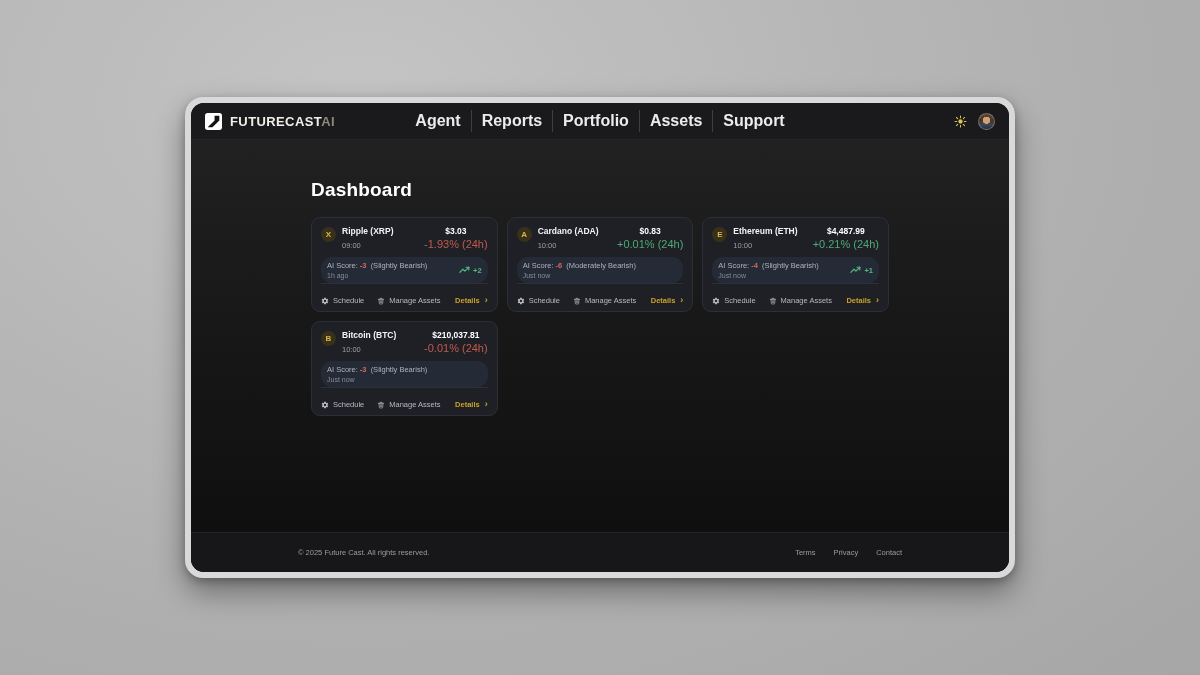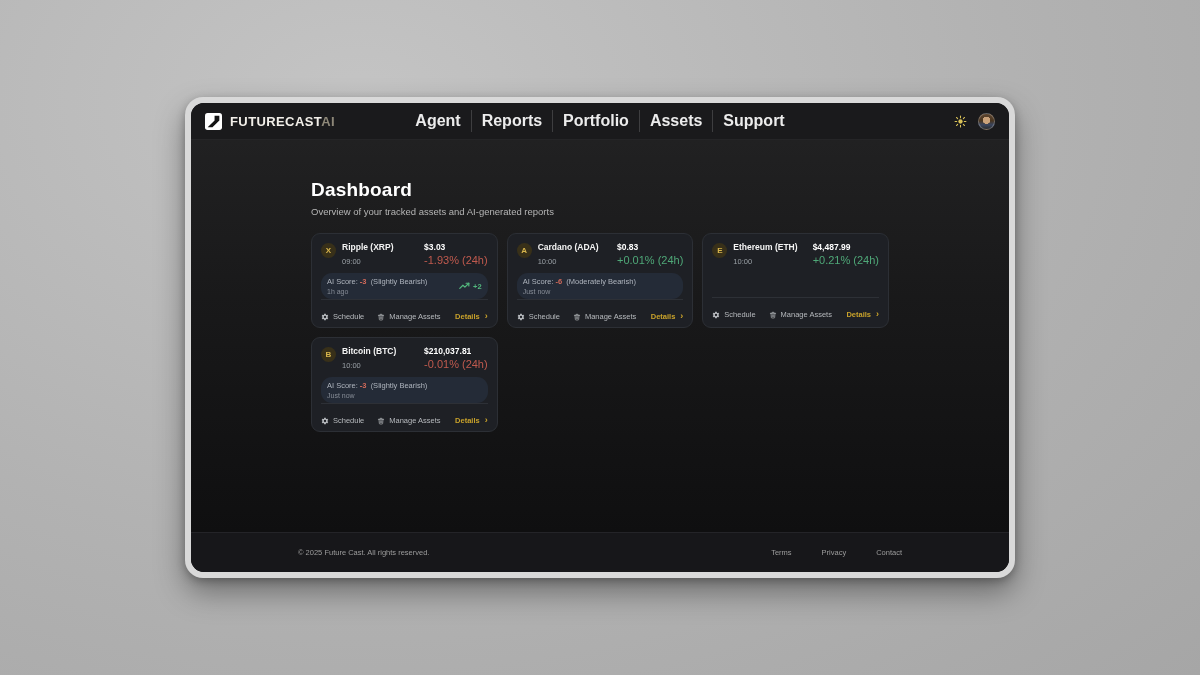--- a/index.html
+++ b/index.html
@@ -62,21 +62,21 @@
     padding: 8px 9px 8px; display: flex; flex-direction: column;
   }
   .card-head { display: flex; align-items: flex-start; }
   .coin {
     width: 15px; height: 15px; border-radius: 50%; background: #383019; color: #d8b64d;
     font-size: 8px; font-weight: 700; display: flex; align-items: center; justify-content: center;
     margin-right: 6px; margin-top: 1px; flex: 0 0 15px;
   }
   .asset-name { font-size: 8.5px; font-weight: 700; color: #f3f3f3; }
   .asset-time { font-size: 7.5px; color: #9aa0a6; margin-top: 5px; }
-  .head-price { margin-left: auto; text-align: left; }
+  .head-price { margin-left: auto; text-align: center; }
   .price { font-size: 8.5px; font-weight: 700; color: #ffffff; }
   .change { font-size: 11px; margin-top: 2px; }
   .up { color: #4fa878; }
   .down { color: #c05a4e; }
 
   .ai-row {
     margin-top: 7px; background: #242b37; border-radius: 11px; padding: 4px 6px;
     display: flex; align-items: center;
   }
   .ai-line1 { font-size: 7.5px; color: #aeb4bd; }
@@ -97,21 +97,21 @@
   .details {
     margin-left: auto; background: none; border: none; cursor: pointer; font-family: inherit;
     color: #c9a22b; font-weight: 700; font-size: 7.5px; display: flex; align-items: center; gap: 5px;
   }
   .chev { font-size: 9px; line-height: 1; }
 
   
   .app-footer { flex: 0 0 40px; background: #17171a; border-top: 1px solid #242428; display: flex; align-items: center; }
   .footer-inner { width: 604px; margin: 12px auto; display: flex; align-items: center; justify-content: space-between; }
   .copyright { font-size: 7.5px; color: #9c9c9c; }
-  .footer-links { display: flex; gap: 30px; }
+  .footer-links { display: flex; gap: 18px; }
   .footer-link { font-size: 7.5px; color: #9c9c9c; text-decoration: none; cursor: pointer; }
 </style>
 </head>
 <body>
 
 <div class="window">
   <div class="app">
 
     <header class="app-header">
       <div class="brand">
@@ -135,21 +135,20 @@
             <path d="M12 2v3M12 19v3M2 12h3M19 12h3M4.6 4.6l2.1 2.1M17.3 17.3l2.1 2.1M19.4 4.6l-2.1 2.1M6.7 17.3l-2.1 2.1"></path>
           </svg>
         </button>
         <div class="avatar"></div>
       </div>
     </header>
 
     <main class="app-main">
       <div class="container">
         <h1 class="page-title">Dashboard</h1>
-        <p class="page-subtitle">Overview of your tracked assets and AI-generated reports</p>
 
         <div class="grid">
 
           <div class="card">
             <div class="card-head">
               <span class="coin">X</span>
               <div>
                 <div class="asset-name">Ripple (XRP)</div>
                 <div class="asset-time">09:00</div>
               </div>
@@ -232,20 +231,33 @@
           <div class="card">
             <div class="card-head">
               <span class="coin">E</span>
               <div>
                 <div class="asset-name">Ethereum (ETH)</div>
                 <div class="asset-time">10:00</div>
               </div>
               <div class="head-price">
                 <div class="price">$4,487.99</div>
                 <div class="change up">+0.21% (24h)</div>
+              </div>
+            </div>
+            <div class="ai-row">
+              <div>
+                <div class="ai-line1"><span>AI Score:</span><span class="ai-score">-4</span> <span>(Slightly Bearish)</span></div>
+                <div class="ai-updated">Just now</div>
+              </div>
+              <div class="ai-trend">
+                <svg viewBox="0 0 14 9" fill="none" stroke="currentColor" stroke-width="1.5" stroke-linecap="round" stroke-linejoin="round">
+                    <path d="M1 7.5 L5 3.5 L7.5 6 L12.5 1"></path>
+                    <path d="M9 1 h3.5 v3.5"></path>
+                  </svg>
+                <span>+1</span>
               </div>
             </div>
             <div class="card-actions">
               <button class="action">
                 <svg viewBox="0 0 24 24" fill="currentColor">
                     <path d="M19.4 13c.04-.32.06-.66.06-1s-.02-.68-.06-1l2.1-1.65a.5.5 0 0 0 .12-.64l-2-3.46a.5.5 0 0 0-.6-.22l-2.49 1a7.3 7.3 0 0 0-1.73-1l-.38-2.65A.5.5 0 0 0 13.92 2h-4a.5.5 0 0 0-.5.42L9.05 5.07c-.63.26-1.2.6-1.73 1l-2.49-1a.5.5 0 0 0-.6.22l-2 3.46a.5.5 0 0 0 .12.64L4.45 11c-.04.32-.06.66-.06 1s.02.68.06 1l-2.1 1.65a.5.5 0 0 0-.12.64l2 3.46c.14.24.42.33.6.22l2.49-1c.53.4 1.1.74 1.73 1l.37 2.65c.04.24.25.42.5.42h4c.25 0 .46-.18.5-.42l.37-2.65c.63-.26 1.2-.6 1.73-1l2.49 1c.24.1.5 0 .6-.22l2-3.46a.5.5 0 0 0-.12-.64L19.4 13zM12 15.5a3.5 3.5 0 1 1 0-7 3.5 3.5 0 0 1 0 7z"></path>
                   </svg>
                 <span>Schedule</span>
               </button>
               <button class="action">

